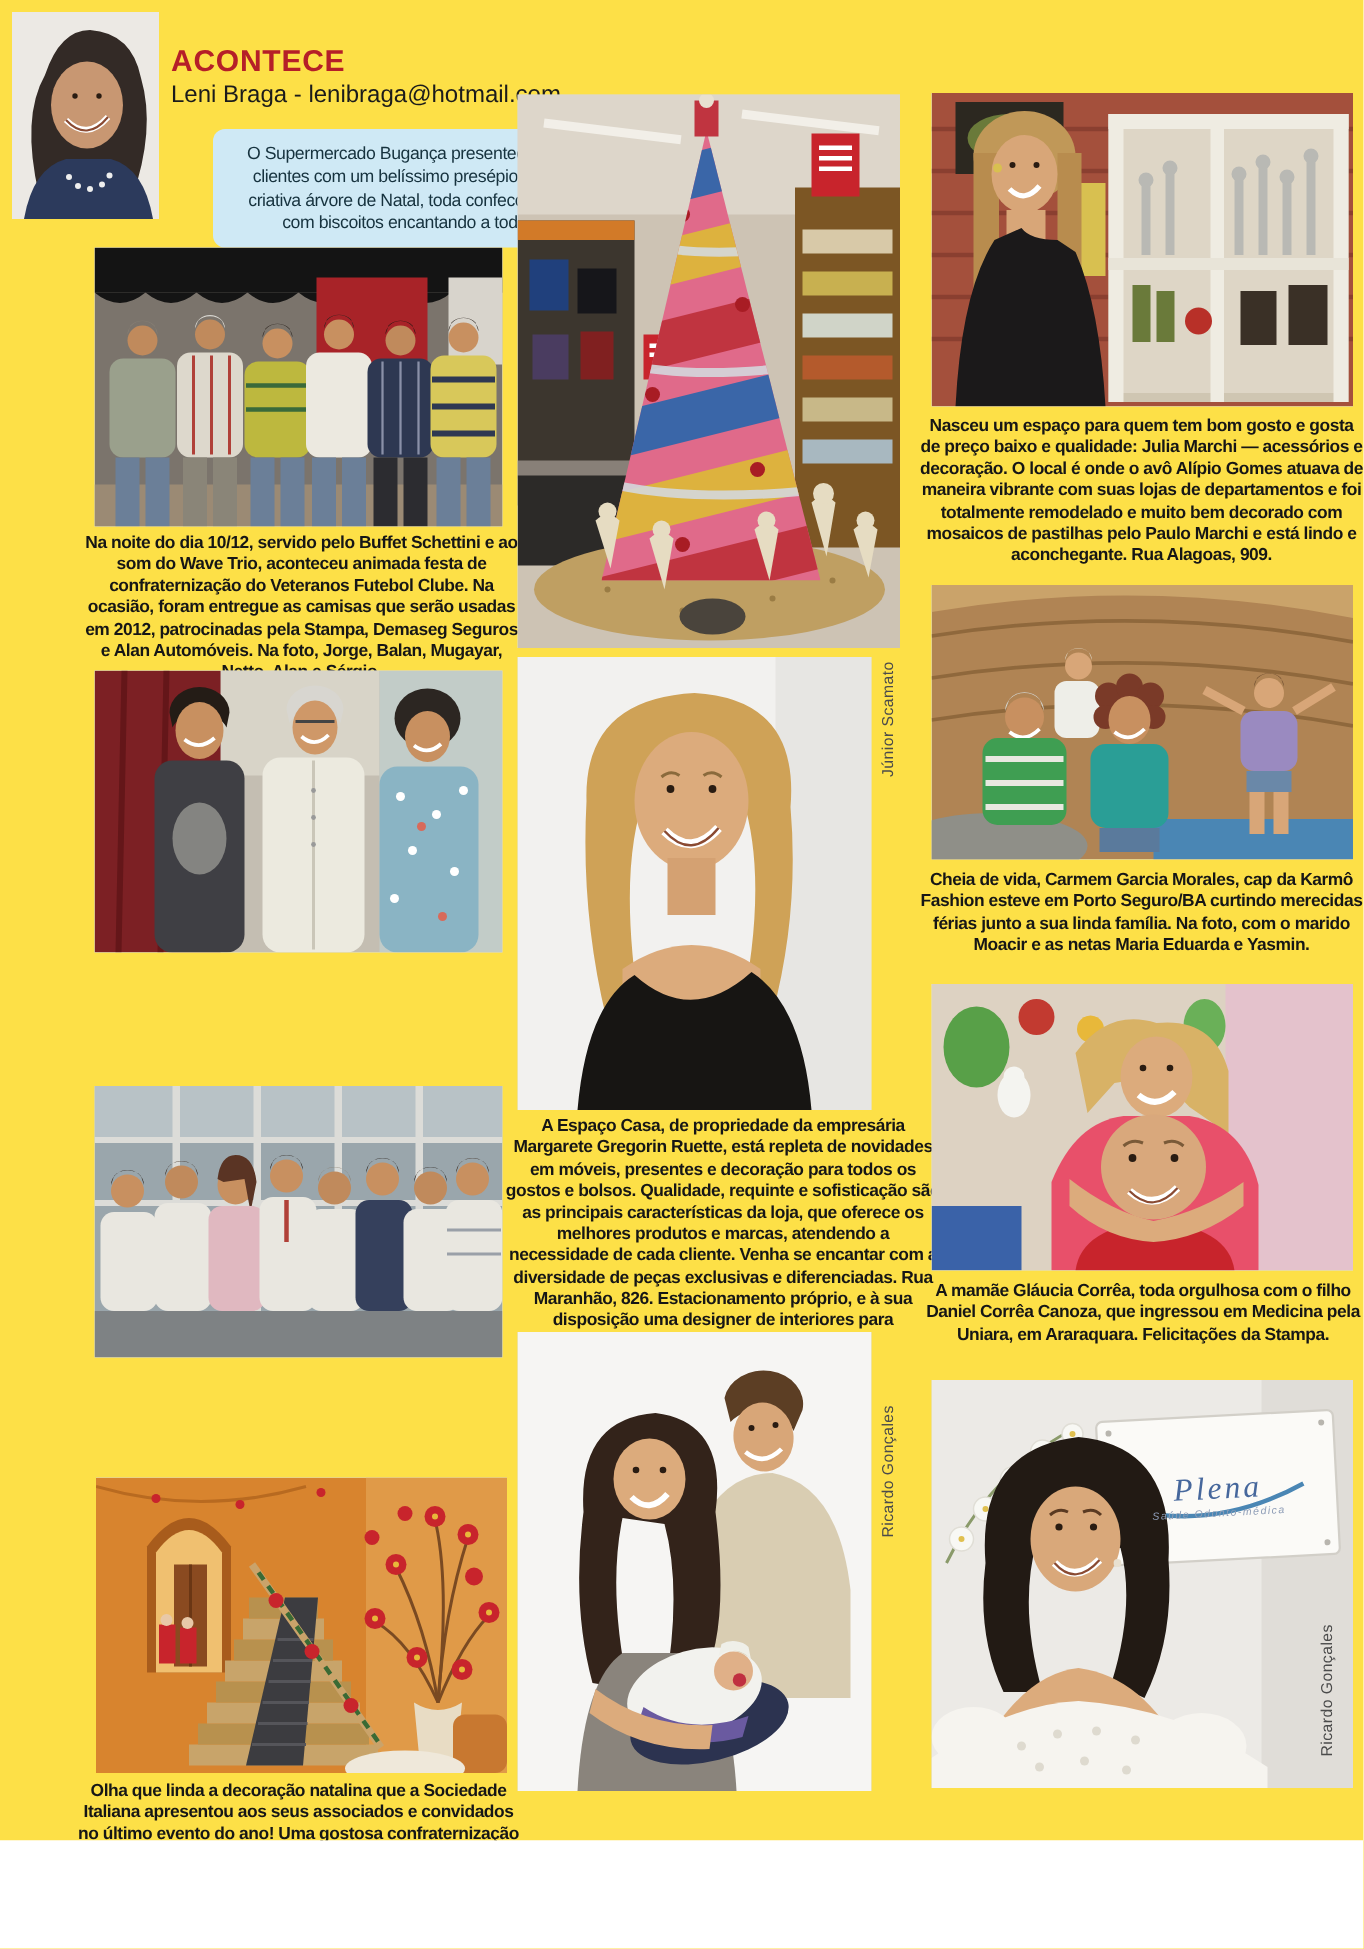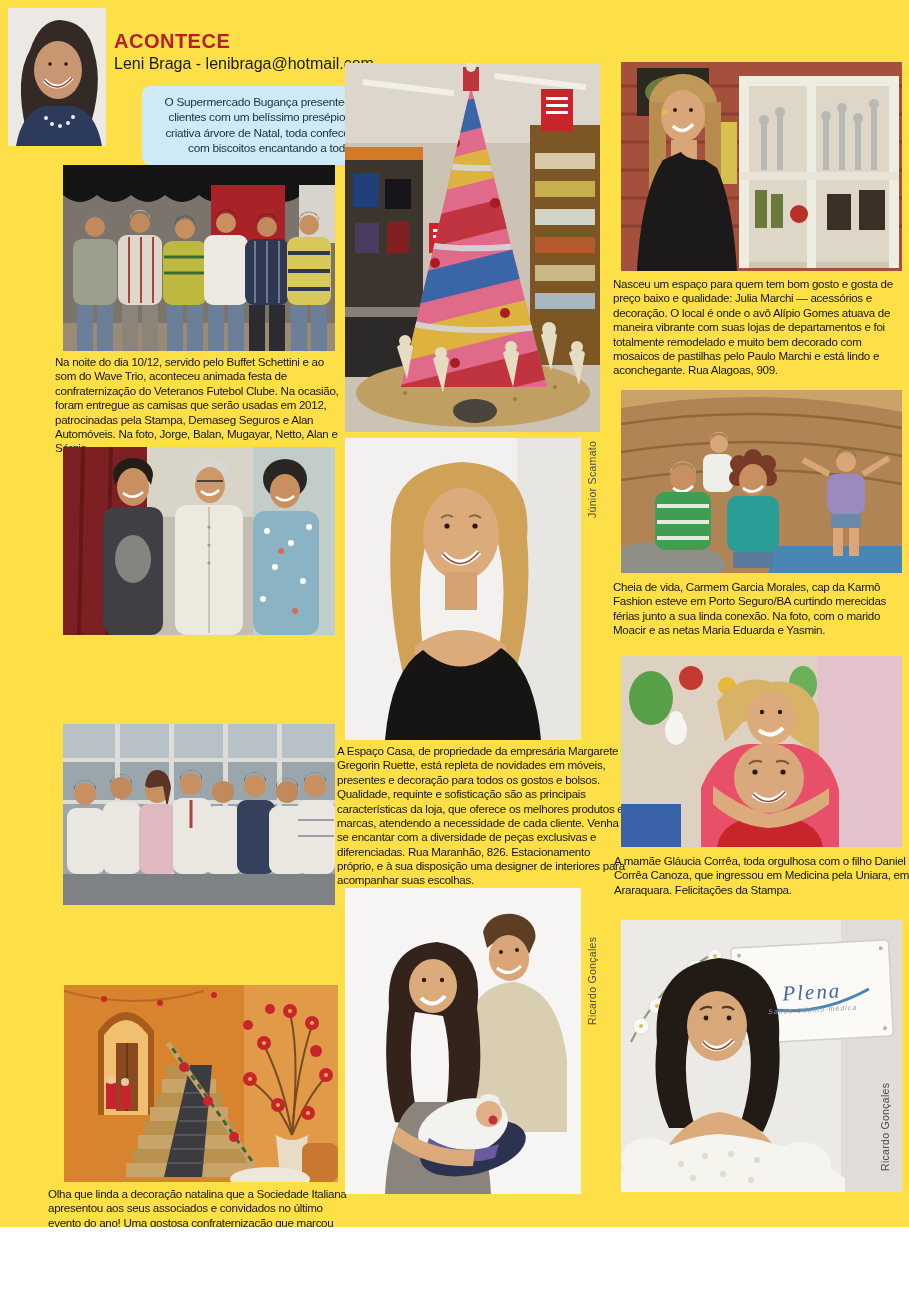--- a/index.html
+++ b/index.html
@@ -1,21 +1,21 @@
 <!DOCTYPE html>
 <html><head>
 <meta charset="utf-8">
 <style>
   html,body{margin:0;padding:0;background:#ffffff;}
   #page{position:relative;width:909px;height:1227px;background:#fde047;overflow:hidden;
         font-family:"Liberation Sans",sans-serif;color:#1b1b1b;}
   .photo{position:absolute;overflow:hidden;background:#ddd;}
   .photo svg{display:block;width:100%;height:100%;}
-  .cap{position:absolute;font-size:11.6px;line-height:1.24;
-       letter-spacing:-0.3px;color:#161616;font-weight:400;}
+  .cap{position:absolute;text-align:center;font-size:11.6px;line-height:1.24;
+       letter-spacing:-0.3px;color:#161616;font-weight:700;}
   .credit{position:absolute;writing-mode:vertical-rl;transform:rotate(180deg);
           font-size:10.5px;color:#4b4b4b;letter-spacing:.3px;text-align:center;}
   #header-title{position:absolute;left:114px;top:30px;font-size:20px;font-weight:bold;
                 color:#b51f28;letter-spacing:.5px;}
   #header-byline{position:absolute;left:114px;top:55px;font-size:16px;color:#1b1b1b;}
   #intro-box{position:absolute;left:142px;top:86px;width:240px;padding:9px 12px;
              background:#cfe9f5;border-radius:8px;text-align:center;font-size:11.8px;
              line-height:1.3;letter-spacing:-0.3px;color:#16323e;}
   #footer{position:absolute;left:58px;top:1237px;display:flex;align-items:flex-start;gap:4px;flex-direction:column;}
   #footer .pnum{font-size:15px;font-weight:bold;color:#101010;}
@@ -471,21 +471,21 @@
       <line x1="208" y1="84" x2="182" y2="70" stroke="#d8a678" stroke-width="6"></line>
       <line x1="242" y1="84" x2="268" y2="68" stroke="#d8a678" stroke-width="6"></line>
       <circle cx="225" cy="72" r="10" fill="#d8a678"></circle>
       <path d="M215 68 a10 9 0 0 1 20 0 l-2 -6 a10 8 0 0 0 -16 0 Z" fill="#6a4a2e"></path>
       <rect x="206" y="84" width="38" height="40" rx="9" fill="#9a8ac0"></rect>
       <rect x="210" y="124" width="30" height="14" fill="#6a88a8"></rect>
       <rect x="212" y="138" width="10" height="28" fill="#d8a678"></rect>
         <rect x="228" y="138" width="10" height="28" fill="#d8a678"></rect>
     </svg>
   </div>
-  <div class="cap" style="left:613px;top:580px;width:296px;">Cheia de vida, Carmem Garcia Morales, cap da Karmô Fashion esteve em Porto Seguro/BA curtindo merecidas férias junto a sua linda conexão. Na foto, com o marido Moacir e as netas Maria Eduarda e Yasmin.</div>
+  <div class="cap" style="left:613px;top:580px;width:296px;">Cheia de vida, Carmem Garcia Morales, cap da Karmô Fashion esteve em Porto Seguro/BA curtindo merecidas férias junto a sua linda família. Na foto, com o marido Moacir e as netas Maria Eduarda e Yasmin.</div>
 
   <div class="photo" style="left:621px;top:656px;width:281px;height:191px;">
     <svg viewBox="0 0 281 191" preserveAspectRatio="none">
       <rect width="281" height="191" fill="#ddd2c2"></rect>
       <rect x="196" width="85" height="191" fill="#e4c2cc"></rect>
       <ellipse cx="30" cy="42" rx="22" ry="27" fill="#58a048"></ellipse>
       <circle cx="70" cy="22" r="12" fill="#c23a30"></circle>
       <ellipse cx="55" cy="74" rx="11" ry="15" fill="#f4f4f0"></ellipse>
       <circle cx="55" cy="62" r="7" fill="#f4f4f0"></circle>
       <ellipse cx="182" cy="28" rx="14" ry="18" fill="#6ab058"></ellipse>

